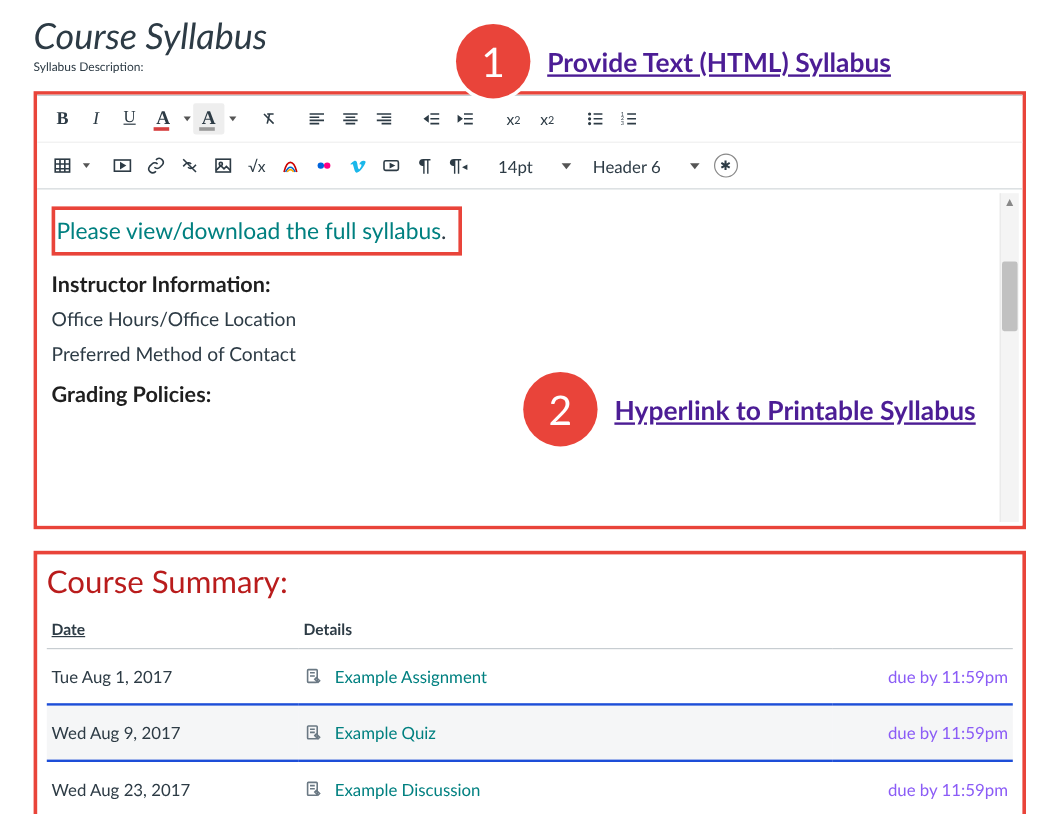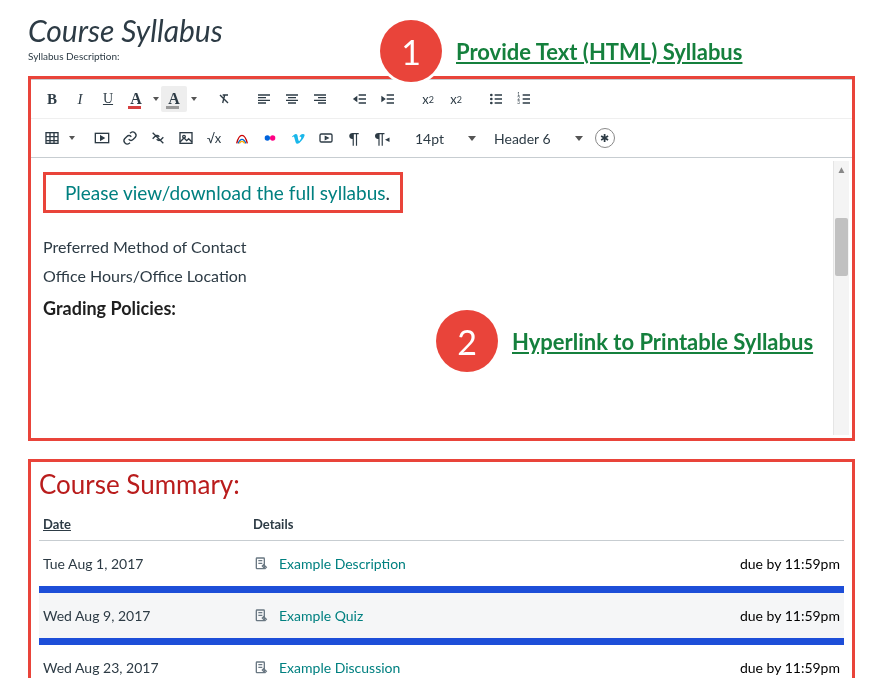--- a/index.html
+++ b/index.html
@@ -38,21 +38,21 @@
     color: #fff;
     font-size: 34px;
     font-weight: 400;
     display: flex;
     align-items: center;
     justify-content: center;
     flex-shrink: 0;
     box-shadow: 0 0 0 3px #fff;
   }
   .annotation a {
-    color: #15803d;
+    color: #4c1d95;
     font-size: 22px;
     font-weight: 700;
     text-decoration: underline;
   }
   .ann1 { top: 8px; left: 380px; }
   .ann2 { top: 152px; left: 405px; }
 
   .red-box {
     border: 3px solid #e9443a;
     position: relative;
@@ -113,22 +113,21 @@
   }
   .scroll-arrow {
     position:absolute; right:4px; width:13px; height:14px;
     display:flex; align-items:center; justify-content:center;
     z-index:2; color:#888; font-size:10px;
   }
   .scroll-arrow.up { top:4px; }
   .editor-body .link-line {
     display:inline-block;
     border:3px solid #e9443a;
-    padding:6px 10px 6px 19px;
-    margin-bottom:14px;
+    padding:6px 10px 6px 1px;
   }
   .editor-body .link-line span {
     color:#008080; font-size:19px;
     text-decoration:none;
   }
   .editor-body h3 {
     font-size:18px; font-weight:700;
     color:#1f1f1f; margin: 12px 0 10px 0;
   }
   .editor-body p {
@@ -146,30 +145,30 @@
     font-size:14px;
   }
   table.summary th {
     text-align:left; font-weight:700; font-size:13px;
     color:#2d3b45;
     padding:6px 4px 8px 4px;
     border-bottom:1px solid #c7cdd1;
   }
   table.summary td {
     padding:14px 4px;
-    border-bottom:7px solid #1d4ed8;
+    border-bottom:2px solid #1d4ed8;
     vertical-align:middle;
   }
   table.summary tbody tr:nth-child(even) { background:#f5f6f7; }
   .assign-link {
     display:flex; align-items:center; gap:10px;
     color:#008080; text-decoration:none;
   }
   .assign-link svg { width:16px; height:16px; color:#6a7883; }
-  .due { text-align:right; color:#000000; white-space:nowrap; }
+  .due { text-align:right; color:#8b5cf6; white-space:nowrap; }
 
   .color-underline {
     position:relative; display:inline-flex; align-items:center; justify-content:center;
     width:26px; height:26px; color:#2d3b45; font-weight:700; font-family:serif;
   }
   .color-underline::after {
     content:""; position:absolute; bottom:3px; left:5px; right:8px; height:3px;
   }
   .cu-red::after { background:#d64040; }
   .cu-gray::after { background:#999; }
@@ -352,22 +351,23 @@
       <div class="link-line">
         <span><span>Please view/download the full syllabus</span></span><span style="color:#2d3b45;font-size:19px;">.</span>
       </div>
 
       
       <div class="annotation ann2">
         <div class="badge">2</div>
         <a href="#">Hyperlink to Printable Syllabus</a>
       </div>
 
+      <h3>Instructor Information:</h3>
+      <p>Office Hours/Office Location</p>
       <p>Preferred Method of Contact</p>
-      <p>Office Hours/Office Location</p>
       <h3>Grading Policies:</h3>
     </div>
   </div>
 
   <div class="summary-section">
     <div class="red-box summary-box">
       <h2 class="summary-title">Course Summary:</h2>
 
       <table class="summary">
         <thead>
@@ -379,21 +379,21 @@
         </thead>
         <tbody>
           <tr>
             <td>Tue Aug 1, 2017</td>
             <td>
                 <a class="assign-link" href="#">
               <svg viewBox="0 0 24 24" fill="none" stroke="currentColor" stroke-width="2">
                     <rect x="5" y="3" width="12" height="16" rx="1"></rect>
                     <path d="M8 7h6M8 11h6M14 15l4 4M16 13l4 4-2 2-4-4z"></path>
                   </svg>
-              <span>Example Description</span>
+              <span>Example Assignment</span>
                 </a>
               </td>
             <td class="due">due by 11:59pm</td>
           </tr>
           <tr>
             <td>Wed Aug 9, 2017</td>
             <td>
                 <a class="assign-link" href="#">
               <svg viewBox="0 0 24 24" fill="none" stroke="currentColor" stroke-width="2">
                     <rect x="5" y="3" width="12" height="16" rx="1"></rect>

